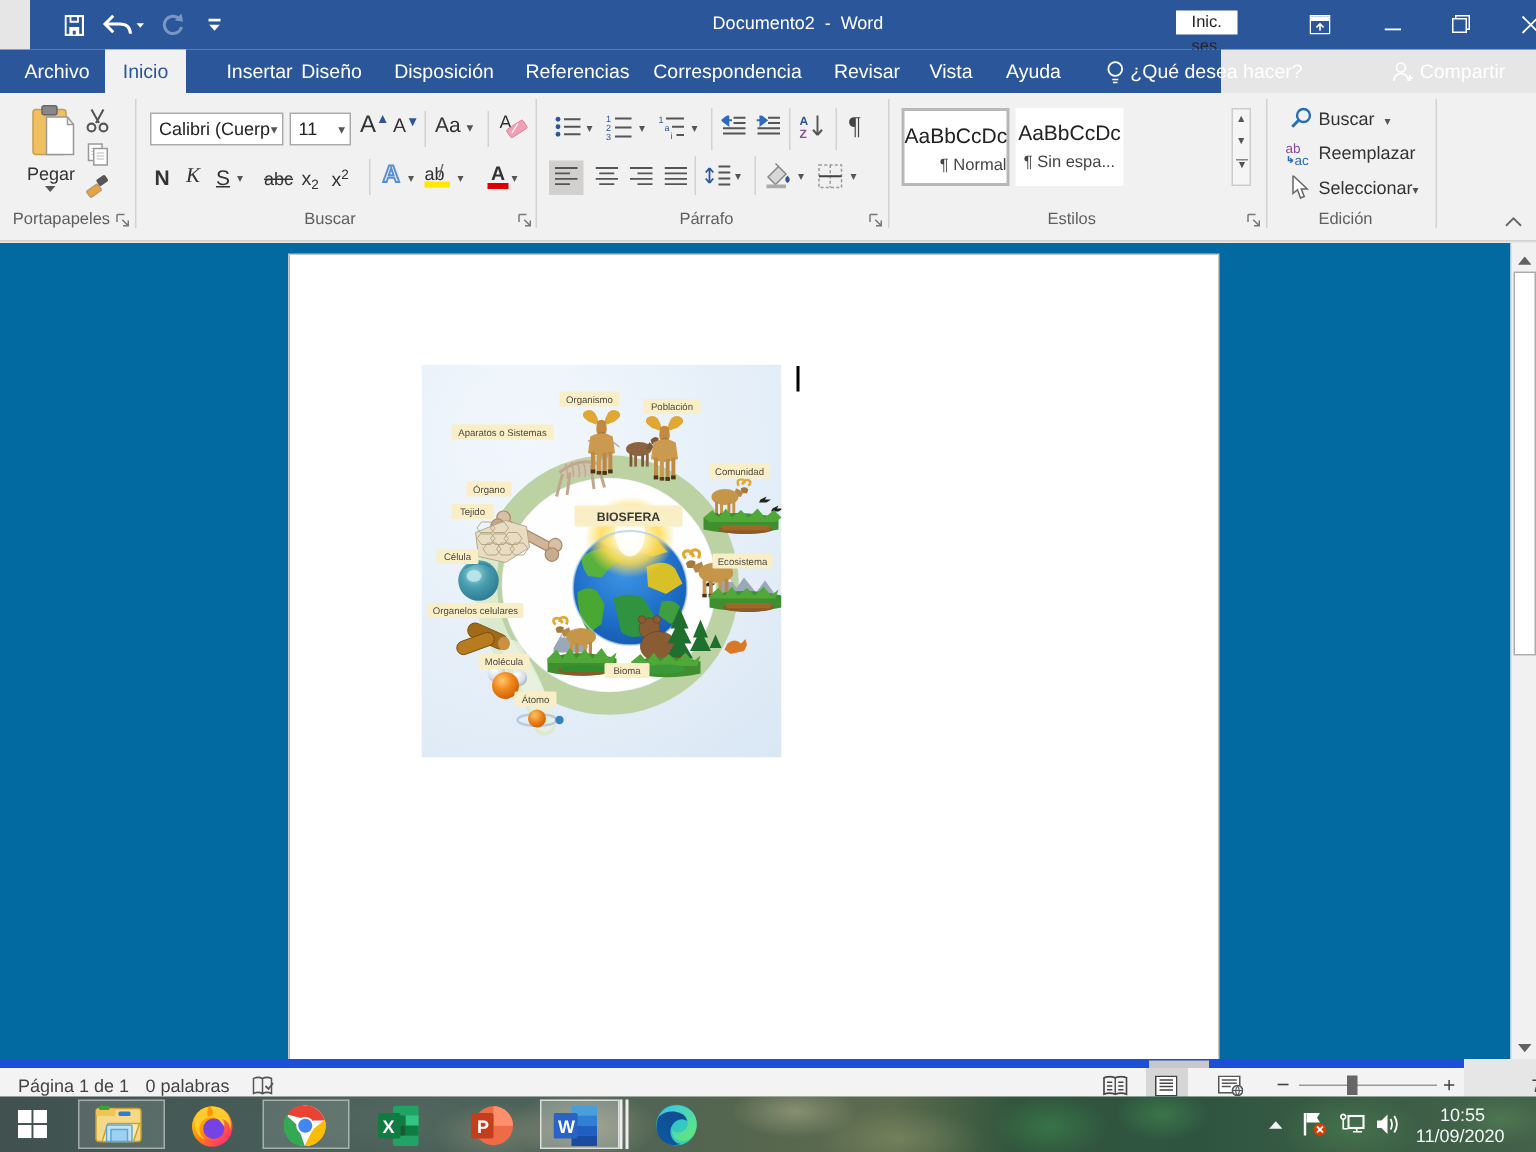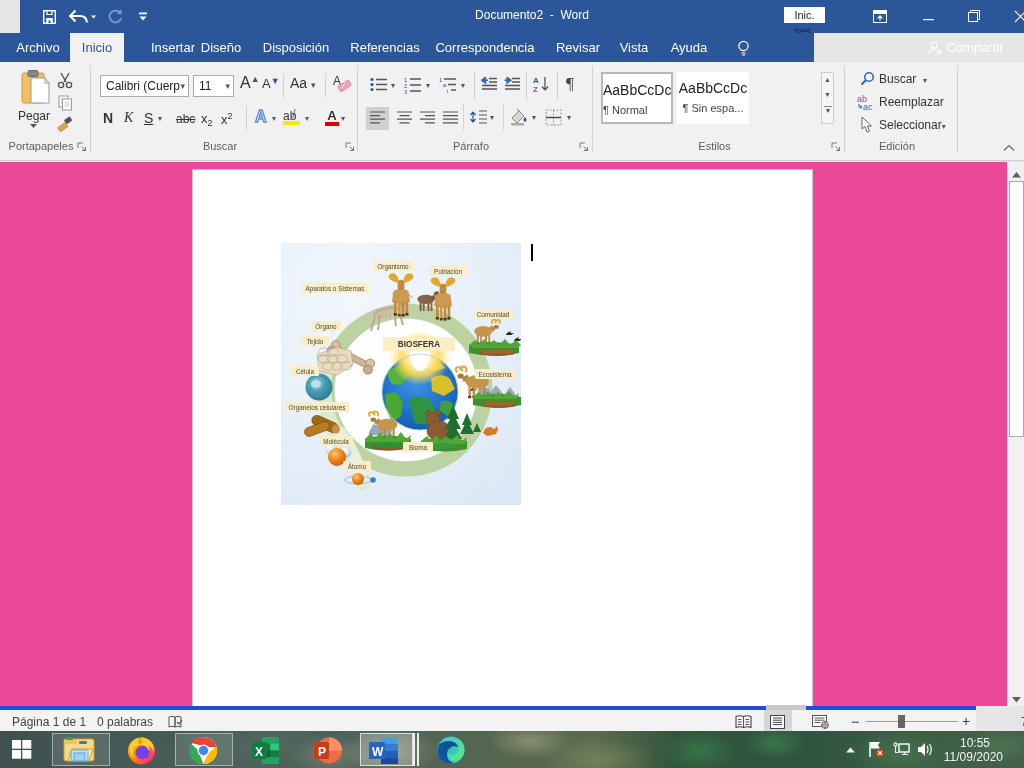--- a/index.html
+++ b/index.html
@@ -18,29 +18,29 @@
   .wincap { position:absolute; top:0; height:33px; width:45px; color:#fff; text-align:center; line-height:33px; font-size:13px; }
 
   
   #ribbon { position:absolute; left:0; top:62px; width:1024px; height:99px; background:#f1f1f1; border-bottom:1px solid #d2d0ce; }
   .gsep { position:absolute; top:4px; height:86px; width:1px; background:#d4d2d0; }
   .glabel { position:absolute; top:78px; font-size:11px; color:#605e5c; text-align:center; }
   .dlauncher { position:absolute; top:79px; width:12px; height:12px; }
   .ricon { position:absolute; }
 
   
-  #docarea { position:absolute; left:0; top:162px; width:1024px; height:544px; background:#ec4899; overflow:hidden; }
+  #docarea { position:absolute; left:0; top:162px; width:1024px; height:544px; background:#0369a1; overflow:hidden; }
   #page { position:absolute; left:193px; top:8px; width:619px; height:545px; background:#fff; outline:1px solid #c6c6c6; }
   #cursor { position:absolute; left:531px; top:82px; width:1.5px; height:17px; background:#000; }
 
   
   #vscroll { position:absolute; right:0; top:162px; width:17px; height:544px; background:#f1f1f1; border-left:1px solid #e0e0e0; }
 
   
-  #statusbar { position:absolute; left:0; top:706px; width:976px; height:25px; background:#f3f3f3; border-top:4px solid #1d4ed8; font-size:12px; color:#444; }
+  #statusbar { position:absolute; left:0; top:706px; width:976px; height:25px; background:#f3f3f3; border-top:6px solid #1d4ed8; font-size:12px; color:#444; }
 
   
   #taskbar { position:absolute; left:0; top:731px; width:1024px; height:37px;
     background:
       radial-gradient(60px 25px at 530px 10px, rgba(175,175,140,.55), rgba(175,175,140,0) 70%),
       radial-gradient(80px 30px at 600px 28px, rgba(140,150,105,.5), rgba(140,150,105,0) 70%),
       radial-gradient(55px 30px at 700px 20px, rgba(60,140,80,.55), rgba(60,140,80,0) 70%),
       radial-gradient(45px 25px at 775px 12px, rgba(70,150,85,.5), rgba(70,150,85,0) 70%),
       radial-gradient(70px 35px at 900px 22px, rgba(80,140,85,.45), rgba(80,140,85,0) 70%),
       radial-gradient(50px 25px at 1000px 15px, rgba(95,150,95,.4), rgba(95,150,95,0) 70%),
@@ -113,20 +113,21 @@
   <div class="tab" style="left:256px;width:80px;">Disposición</div>
   <div class="tab" style="left:346px;width:78px;">Referencias</div>
   <div class="tab" style="left:431px;width:108px;">Correspondencia</div>
   <div class="tab" style="left:550px;width:56px;">Revisar</div>
   <div class="tab" style="left:613px;width:42px;">Vista</div>
   <div class="tab" style="left:664px;width:50px;">Ayuda</div>
   <svg class="abs" style="left:737px;top:7px" width="13" height="17" viewBox="0 0 13 17">
     <circle cx="6.5" cy="6" r="4.6" fill="none" stroke="#fff" stroke-width="1.2"></circle>
     <path d="M4.5 13 h4 M5 15 h3" stroke="#fff" stroke-width="1.1"></path>
   </svg>
+  <div class="tab" style="left:752px;width:118px;">¿Qué desea hacer?</div>
   <svg class="abs" style="left:928px;top:8px" width="16" height="14" viewBox="0 0 16 14">
     <circle cx="6" cy="4" r="3" fill="none" stroke="#fff" stroke-width="1.1"></circle>
     <path d="M1 13 q1 -5 5 -5 q4 0 5 5" fill="none" stroke="#fff" stroke-width="1.1"></path>
     <path d="M12 9 v4 M10 11 h4" stroke="#fff" stroke-width="1.1"></path>
   </svg>
   <div class="tab" style="left:944px;width:62px;">Compartir</div>
 </div>
 
 <div id="ribbon">
 
@@ -289,21 +290,21 @@
   </svg>
   <div class="abs" style="left:532px;top:51px;font-size:8px;color:#555;">▾</div>
   <svg class="ricon" style="left:545px;top:47px" width="17" height="17" viewBox="0 0 17 17">
     <path d="M1 1 h15 v15 h-15 z M8.5 1 v15 M1 8.5 h15" stroke="#999" stroke-width="1" stroke-dasharray="2 1.5" fill="none"></path>
     <path d="M1 8.5 h15" stroke="#444" stroke-width="1.4"></path>
   </svg>
   <div class="abs" style="left:567px;top:51px;font-size:8px;color:#555;">▾</div>
 
   <div class="abs" style="left:601px;top:10px;width:72px;height:52px;background:#fff;border:2px solid #b8b8b8;">
     <div style="font-size:14px;color:#222;text-align:center;margin-top:8px;">AaBbCcDc</div>
-    <div style="font-size:11px;color:#444;text-align:left;margin-top:6px;">¶ Normal</div>
+    <div style="font-size:11px;color:#444;text-align:right;margin-top:6px;">¶ Normal</div>
   </div>
   <div class="abs" style="left:677px;top:10px;width:72px;height:52px;background:#fff;">
     <div style="font-size:14px;color:#222;text-align:center;margin-top:8px;">AaBbCcDc</div>
     <div style="font-size:11px;color:#444;text-align:center;margin-top:6px;">¶ Sin espa...</div>
   </div>
   <div class="abs" style="left:821px;top:10px;width:13px;height:52px;background:#f5f5f5;border:1px solid #ccc;">
     <div style="font-size:7px;color:#555;text-align:center;margin-top:3px;">▲</div>
     <div style="font-size:7px;color:#555;text-align:center;margin-top:8px;">▼</div>
     <div style="font-size:7px;color:#555;text-align:center;margin-top:8px;border-top:1px solid #888;width:8px;margin-left:2px;">▼</div>
   </div>

